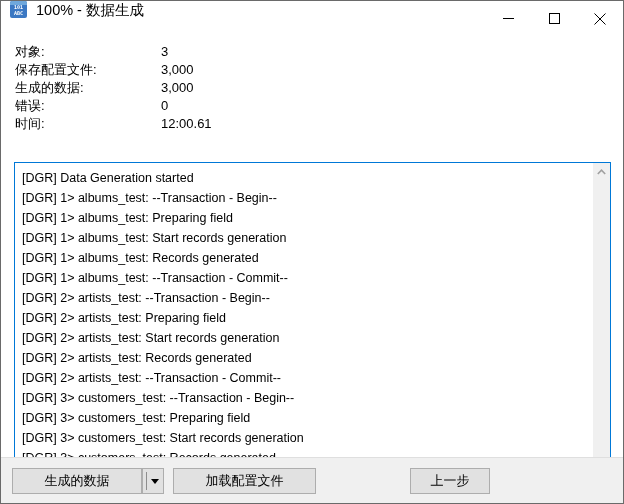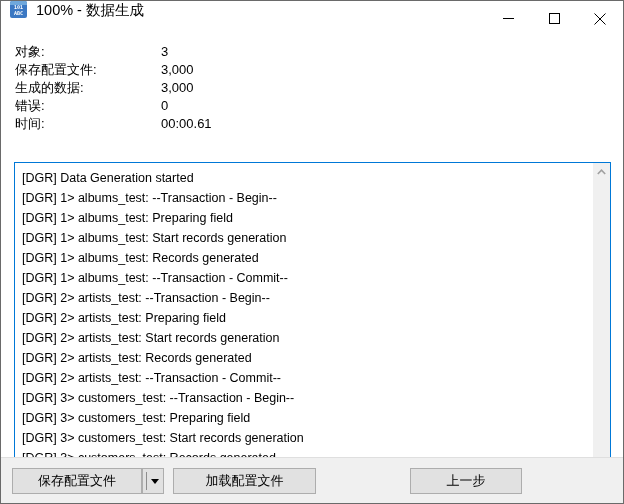--- a/index.html
+++ b/index.html
@@ -182,21 +182,21 @@
     width: 1px;
     background: #8d8d8d;
   }
   .btn-load {
     left: 172px;
     width: 143px;
     font-family: Liberation Mono, monospace;
   }
   .btn-prev {
     left: 409px;
-    width: 112px;
+    width: 80px;
   }
   .btn-close {
     left: 516px;
     width: 96px;
   }
   .caret-down {
     width: 0; height: 0;
     border-left: 4px solid transparent;
     border-right: 4px solid transparent;
     border-top: 5px solid #000;
@@ -276,21 +276,21 @@
       <div class="stat-row">
         <span class="stat-label">生成的数据:</span>
         <span class="stat-value">3,000</span>
       </div>
       <div class="stat-row">
         <span class="stat-label">错误:</span>
         <span class="stat-value">0</span>
       </div>
       <div class="stat-row">
         <span class="stat-label">时间:</span>
-        <span class="stat-value">00:00.61</span>
+        <span class="stat-value">12:00.61</span>
       </div>
     </div>
 
     <div class="logpanel">
       <div class="log-lines">
         <div class="log-line">[DGR] Data Generation started</div>
         <div class="log-line">[DGR] 1&gt; albums_test: --Transaction - Begin--</div>
         <div class="log-line">[DGR] 1&gt; albums_test: Preparing field</div>
         <div class="log-line">[DGR] 1&gt; albums_test: Start records generation</div>
         <div class="log-line">[DGR] 1&gt; albums_test: Records generated</div>
@@ -317,21 +317,21 @@
           <svg width="9" height="6" viewBox="0 0 9 6">
               <polyline points="0.8,1 4.5,4.8 8.2,1" fill="none" stroke="#a0a0a0" stroke-width="1.6"></polyline>
             </svg>
         </div>
       </div>
     </div>
 
   </div>
 
   <div class="buttonbar">
-    <div class="btn btn-save">保存配置文件</div>
+    <div class="btn btn-save">生成的数据</div>
     <div class="btn btn-save-arrow">
       <span class="sep"></span>
       <span class="caret-down"></span>
     </div>
     <div class="btn btn-load">加载配置文件</div>
     <div class="btn btn-prev">上一步</div>
   </div>
 
 </div>
 

